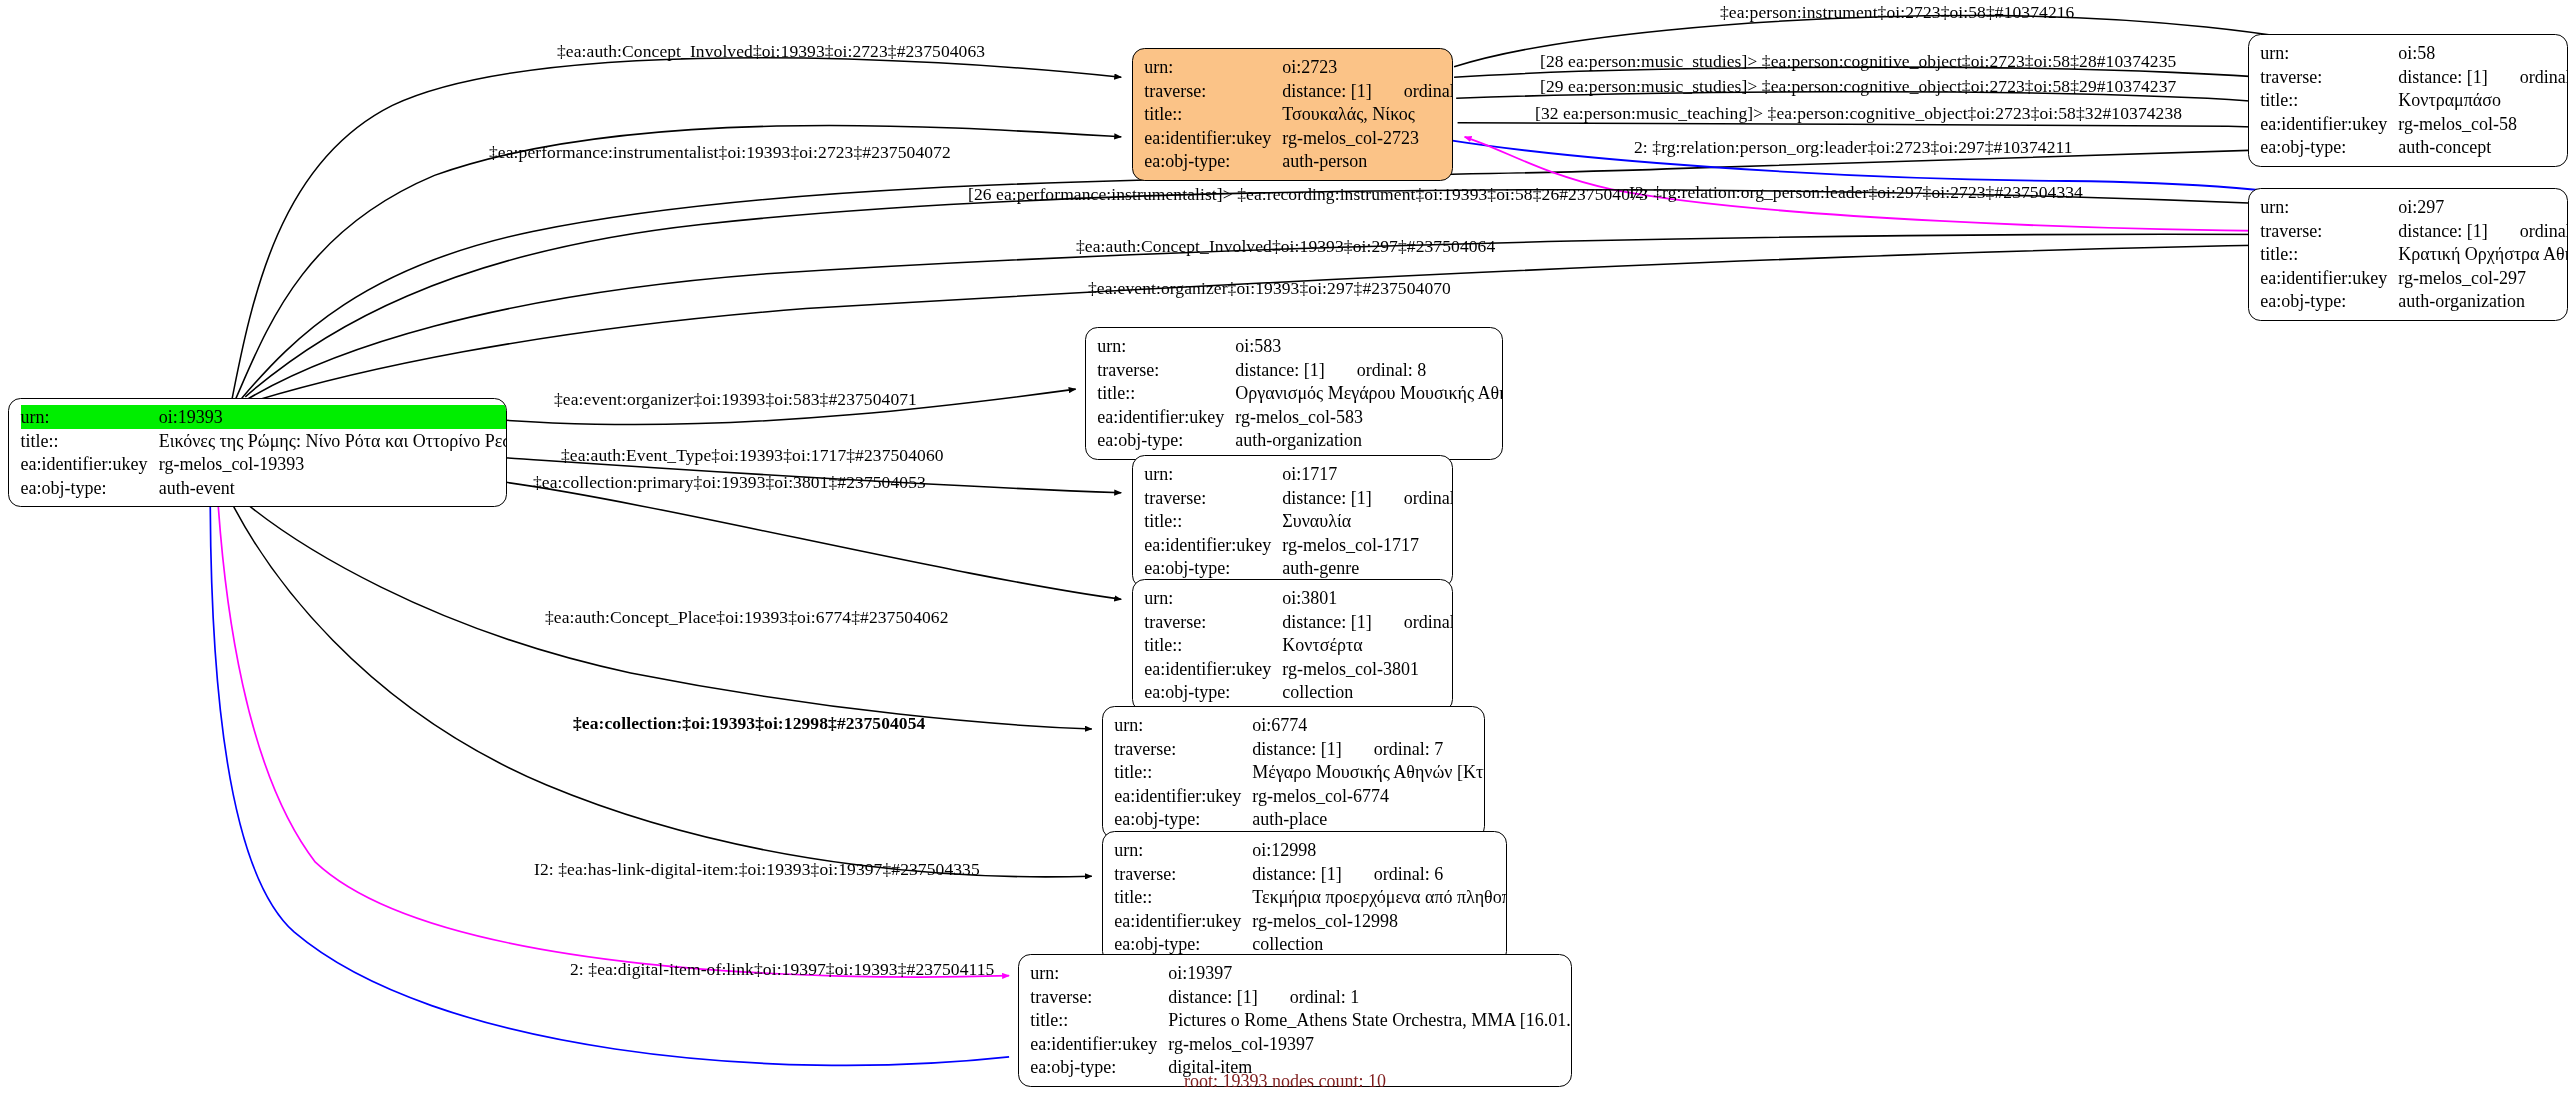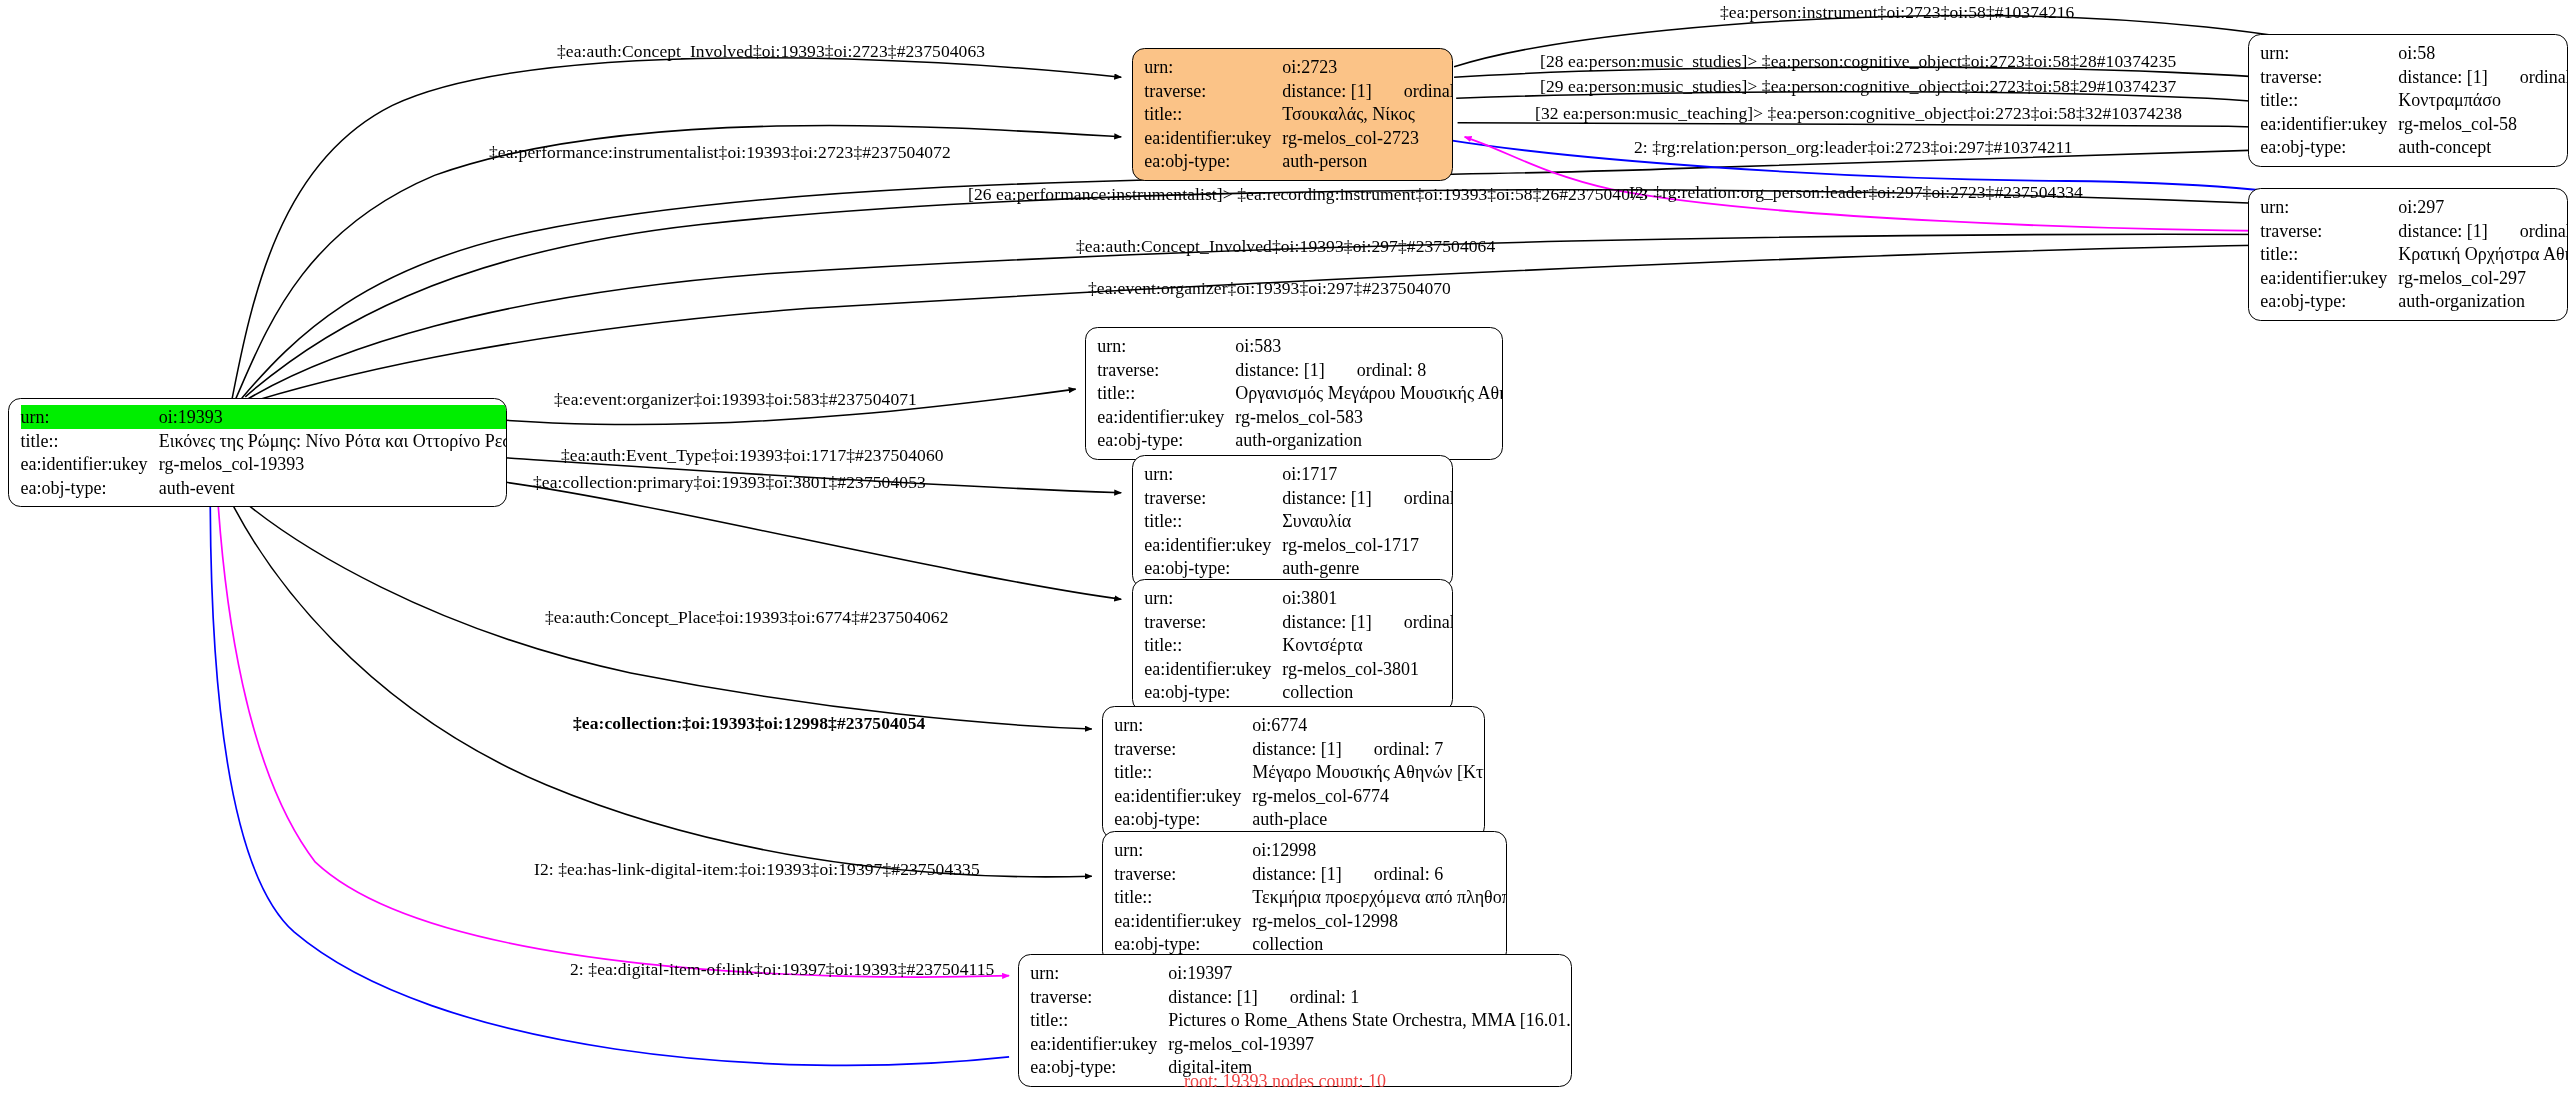--- a/index.html
+++ b/index.html
@@ -57,21 +57,21 @@
     position: absolute;
     font-size: 17.5px;
     color: #000000;
     white-space: nowrap;
     line-height: 1;
     letter-spacing: 0.1px;
   }
   .footer-label {
     position: absolute;
     font-size: 18px;
-    color: #ef4444;
+    color: #7f1d1d;
     white-space: nowrap;
   }
 </style>
 </head>
 <body>
 
 <div id="canvas">
 
   <svg id="edges" viewBox="0 0 3676 1562">
     <defs>

